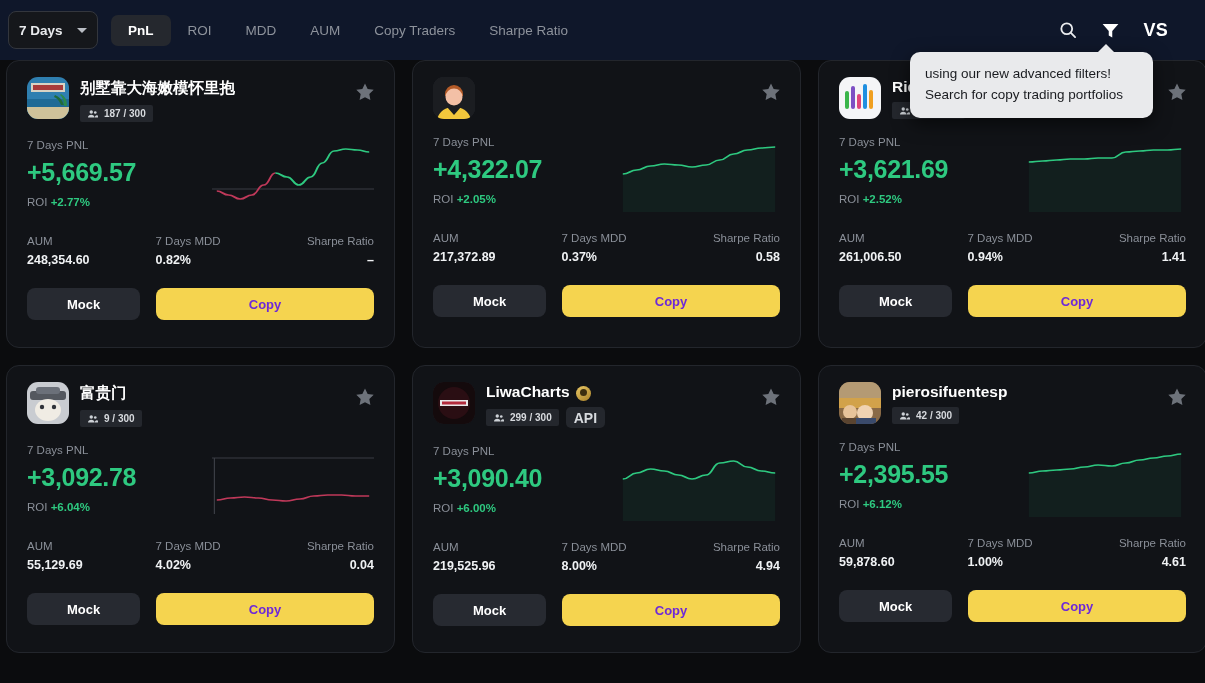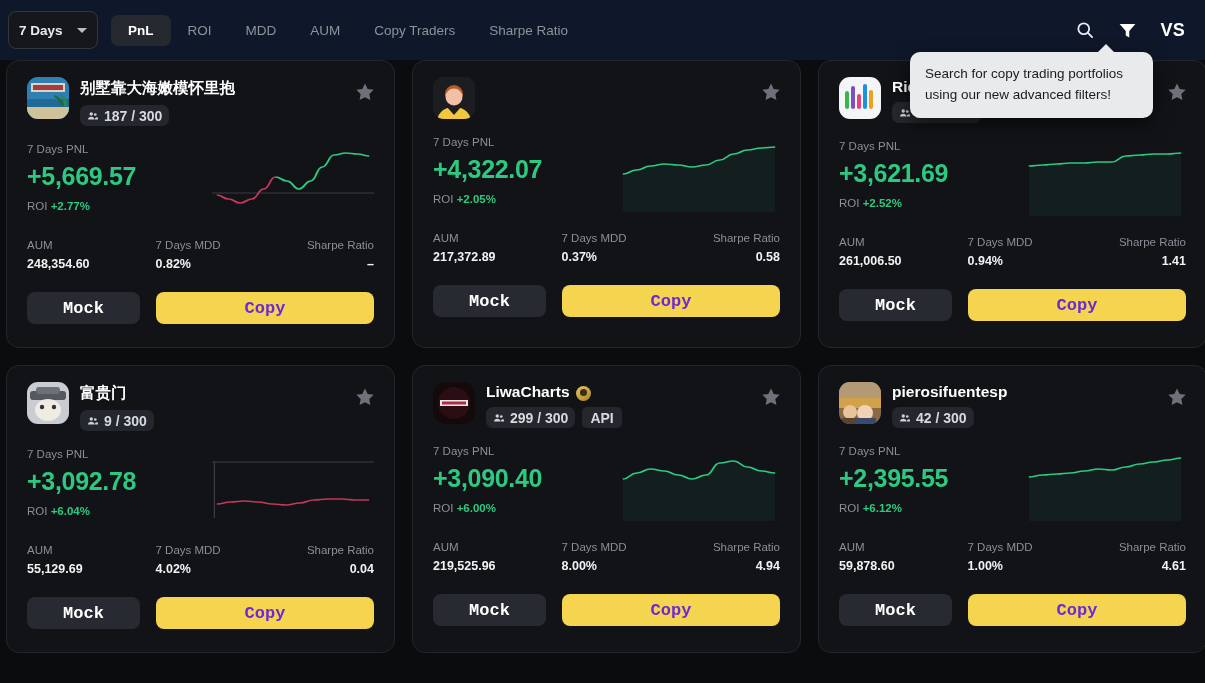--- a/index.html
+++ b/index.html
@@ -56,21 +56,21 @@
     font-weight:500;
   }
   .tab.active {
     background:#25282e;
     color:#ffffff;
     font-weight:700;
   }
   .topbar-actions {
     display:flex; align-items:center;
     gap:22px;
-    margin-right:6px;
+    margin-right:23px;
     flex:0 0 auto;
   }
   .ic { cursor:pointer; display:flex; align-items:center; justify-content:center; }
   .vs-btn {
     color:#ffffff;
     font-size:18px;
     font-weight:800;
     letter-spacing:.3px;
     cursor:pointer;
   }
@@ -138,25 +138,25 @@
     display:inline-block; flex:0 0 auto;
     position:relative;
   }
   .verified:after{
     content:"";position:absolute;left:4px;top:3px;
     width:7px;height:7px;border-radius:50%;
     background:#3b2e10;
   }
   .badge-row { display:flex; align-items:center; gap:7px; margin-top:6px; }
   .members-badge {
-    display:flex; align-items:center; gap:5px;
+    display:flex; gap:5px;
     background:#24272d;
-    border-radius:7px;
+    border-radius:2px;
     padding:2.5px 7px;
-    font-size:14px;
+    font-size:10px;
     color:#d7dade;
     font-weight:600;
   }
   .api-badge {
     background:#24272d;
     border-radius:5px;
     padding:2.5px 8px;
     font-size:14px;
     color:#d7dade;
     font-weight:600;
@@ -193,25 +193,25 @@
   .stat.s3 { flex:0 0 auto; width:90px; text-align:right; }
   .stat-lbl { font-size:11.5px; color:#8a8f98; }
   .stat-val { font-size:12.5px; color:#f0f2f4; font-weight:700; margin-top:6px; }
 
   
   .actions { display:flex; gap:16px; margin-top:21px; }
   .btn {
     height:32px;
     border-radius:8px;
     display:flex; align-items:center; justify-content:center;
-    font-size:17px;
+    font-size:13px;
     font-weight:700;
     cursor:pointer;
     border:none;
-    font-family:Liberation Mono, monospace;
+    font-family:Liberation Sans, sans-serif;
   }
   .btn-mock { width:113px; background:#272a31; color:#ffffff; }
   .btn-copy { flex:1 1 auto; background:#f5d44f; color:#6d28d9; }
 </style>
 </head>
 <body>
 
 <div class="topbar">
 
   <div class="period-select">
@@ -237,22 +237,22 @@
     </span>
     <span class="ic">
       <svg width="21" height="21" viewBox="0 0 24 24">
           <path d="M3 4.5h18l-7 8.2V20l-4-2.4v-4.9z" fill="#ffffff"></path>
         </svg>
     </span>
     <span class="vs-btn">VS</span>
   </div>
 
   <div class="tooltip">
+    <div>using our new advanced filters!</div>
     <div>Search for copy trading portfolios</div>
-    <div>using our new advanced filters!</div>
   </div>
 </div>
 
 <div class="grid" id="grid">
     <div class="card">
     <div class="card-head">
       <div class="avatar"><svg viewBox="0 0 42 42" width="42" height="42">
         <rect width="42" height="42" fill="#2f7fb0"></rect>
         <rect y="22" width="42" height="20" fill="#1f6a96"></rect>
         <rect y="30" width="42" height="12" fill="#cfc29a"></rect>

